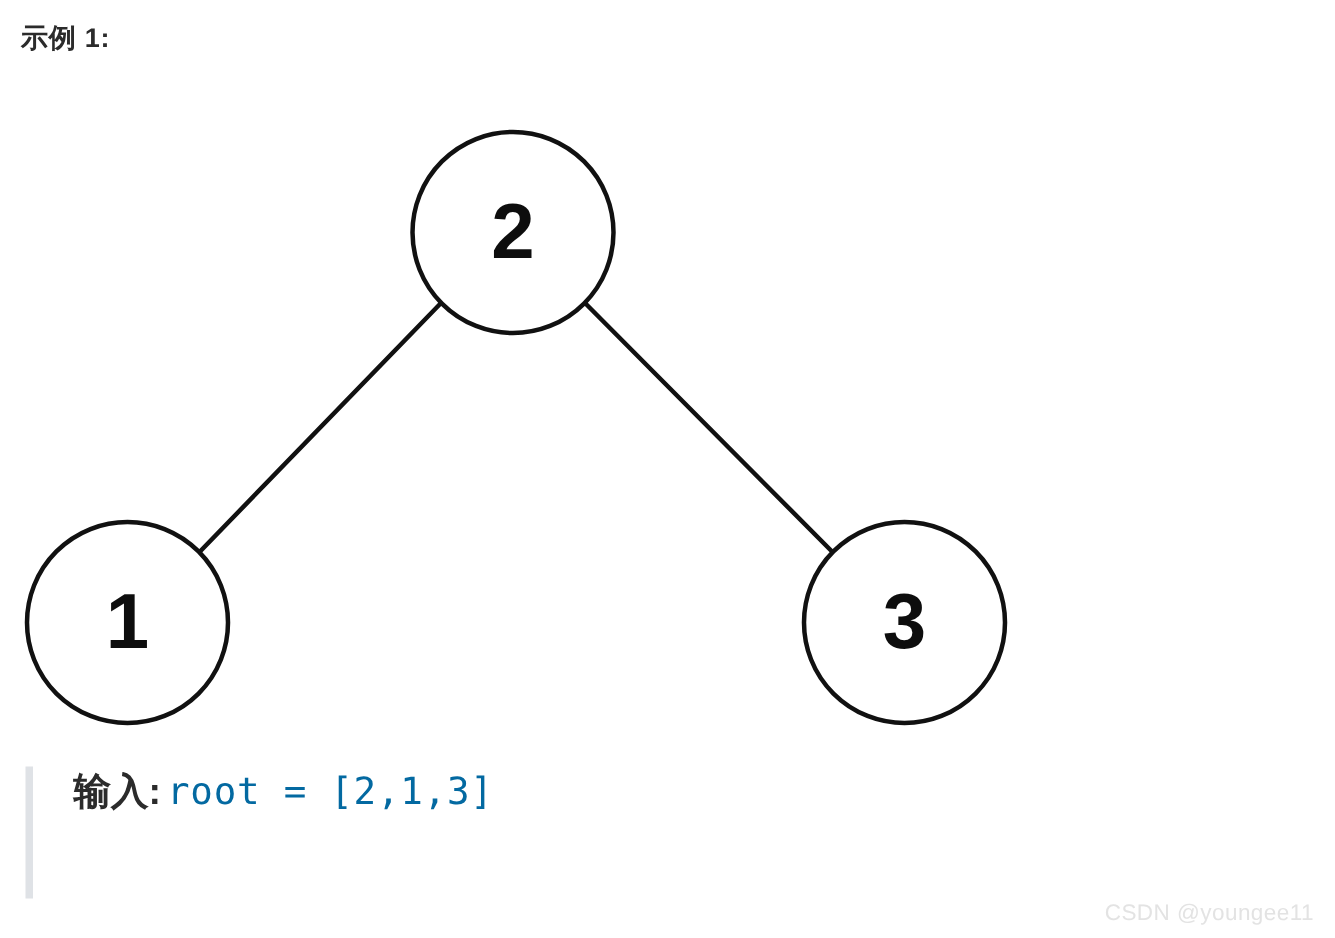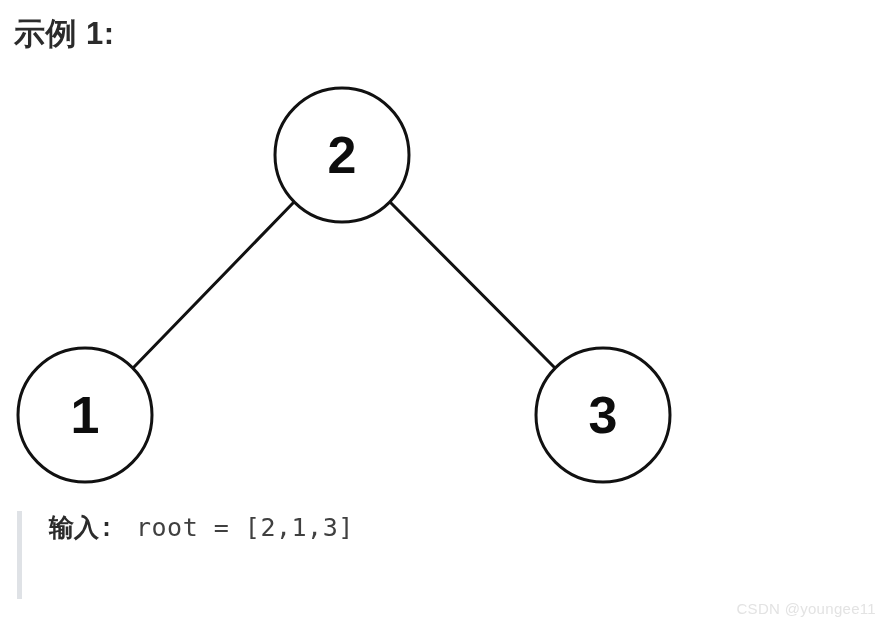--- a/index.html
+++ b/index.html
@@ -14,21 +14,21 @@
     overflow: hidden;
     font-family: "Liberation Sans", "DejaVu Sans", sans-serif;
     -webkit-font-smoothing: antialiased;
   }
 
   
   .example-title {
     position: absolute;
     left: 14px;
     top: 14px;
-    font-size: 31px;
+    font-size: 18px;
     font-weight: bold;
     color: #2b2b2b;
     letter-spacing: 0.5px;
     line-height: 1.3;
     white-space: pre;
   }
 
   
   .tree-figure {
     position: absolute;
@@ -58,31 +58,31 @@
     box-sizing: border-box;
     padding-left: 27px;
   }
   .io-line {
     display: flex;
     align-items: baseline;
     height: 44px;
     white-space: pre;
   }
   .io-label {
-    font-family: Liberation Mono, monospace;
+    font-family: Liberation Sans, sans-serif;
     font-size: 25px;
     font-weight: bold;
     color: #2b2b2b;
     letter-spacing: 0px;
   }
   .io-value {
     font-family: "DejaVu Sans Mono", "Liberation Mono", monospace;
     font-size: 25px;
-    color: #404040;
-    margin-left: 22px;
+    color: #0369a1;
+    margin-left: 4px;
     letter-spacing: 0.5px;
   }
 
   
   .watermark {
     position: absolute;
     right: 14px;
     bottom: 8px;
     font-family: "Liberation Sans", "DejaVu Sans", sans-serif;
     font-size: 15px;

